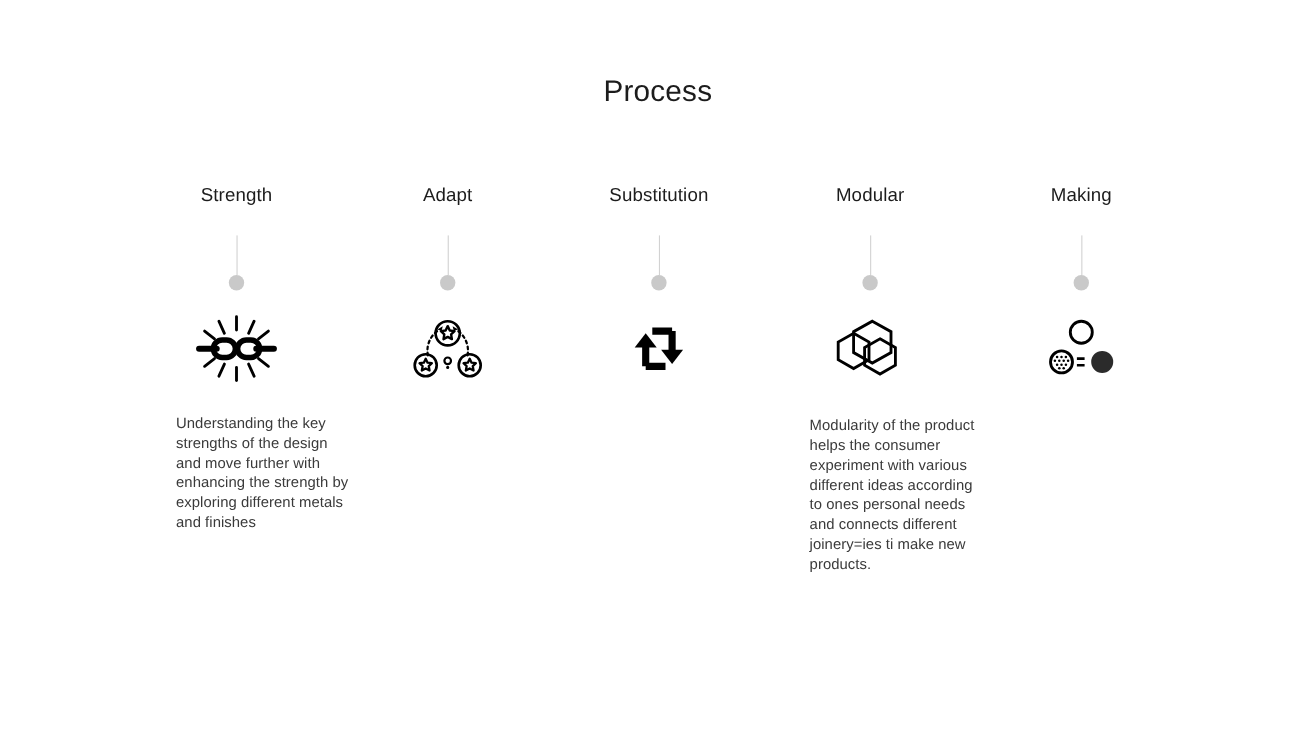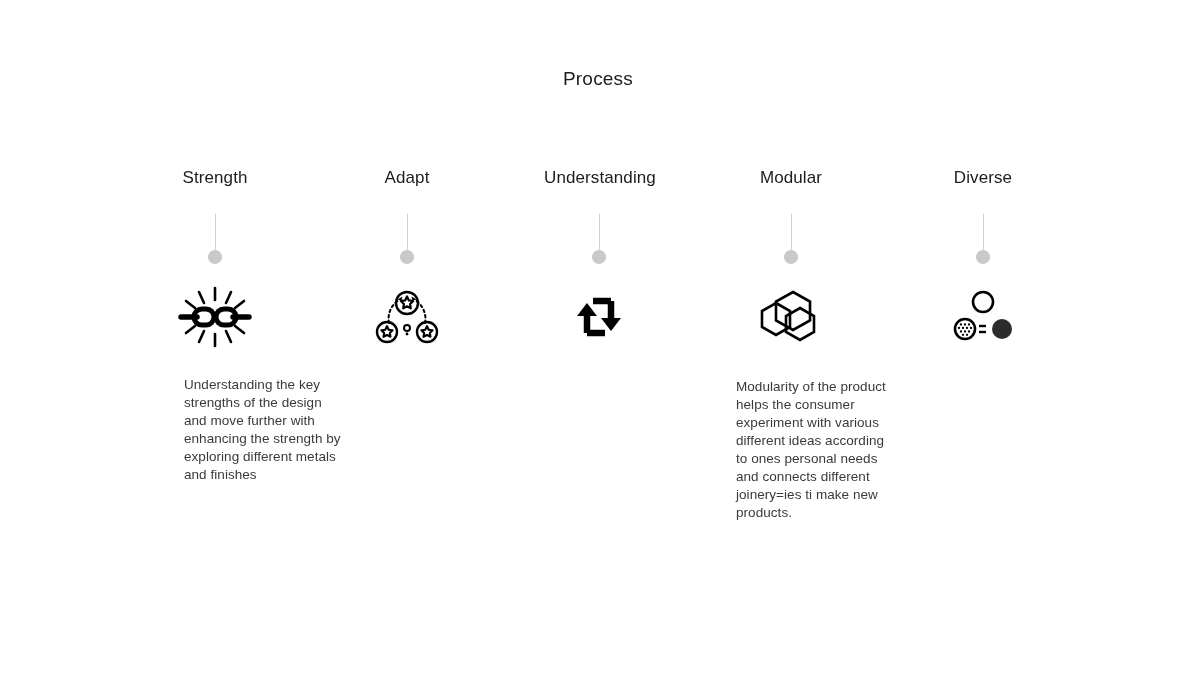--- a/index.html
+++ b/index.html
@@ -23,21 +23,21 @@
     background: #ffffff;
   }
 
   
   .slide-title {
     position: absolute;
     top: 68px;
     left: 0;
     width: 1196px;
     text-align: center;
-    font-size: 19px;
+    font-size: 27px;
     font-weight: 400;
     letter-spacing: 0.2px;
     color: #1c1c1c;
   }
 
   
   .columns {
     position: absolute;
     top: 168px;
     left: 160px;
@@ -107,21 +107,21 @@
   .col-body {
     margin-top: 26px;
     font-size: 13.5px;
     line-height: 18px;
     color: #3a3a3a;
     text-align: left;
     width: 160px;
     letter-spacing: 0.05px;
     white-space: pre-line;
   }
-  .col-1 .col-body, .col-2 .col-body { margin-top: 24px; margin-left: 24px; }
+  .col-1 .col-body, .col-2 .col-body { margin-top: 24px; }
   .col-3 .col-body, .col-4 .col-body, .col-5 .col-body { margin-top: 26px; }
 </style>
 </head>
 <body>
 
 <div class="slide">
 
   <div class="slide-title">Process</div>
 
   <div class="columns">
@@ -185,21 +185,21 @@
           <circle cx="52" cy="45" r="10" fill="none" stroke="#000000" stroke-width="2.4"></circle>
           <path d="M52 39.2 l1.7 3.5 l3.9 0.5 l-2.8 2.7 l0.7 3.9 l-3.5 -1.8 l-3.5 1.8 l0.7 -3.9 l-2.8 -2.7 l3.9 -0.5 z" fill="none" stroke="#000000" stroke-width="2.1" stroke-linejoin="round"></path>
 
           <circle cx="32" cy="41" r="3" fill="none" stroke="#000000" stroke-width="2"></circle>
           <circle cx="32" cy="47" r="1.4" fill="#000000"></circle>
         </svg>
       </div>
     </div>
 
     <div class="column col-3">
-      <div class="col-heading">Understanding</div>
+      <div class="col-heading">Substitution</div>
       <div class="connector">
         <div class="connector-line"></div>
         <div class="connector-dot"></div>
       </div>
       <div class="icon-wrap">
         <svg width="56" height="56" viewBox="0 0 56 56">
           <g fill="none" stroke="#000000" stroke-width="6.5" stroke-linecap="butt" stroke-linejoin="miter">
             <path d="M16 44 L16 25"></path>
             <path d="M16 44 L34 44"></path>
             <path d="M40 12 L40 31"></path>
@@ -226,21 +226,21 @@
             <polygon points="16,15 30,23 30,39 16,47 2,39 2,23"></polygon>
 
             <polygon points="40,20 54,28 54,44 40,52 26,44 26,28"></polygon>
           </g>
         </svg>
       </div>
       <div class="col-body">Modularity of the product helps the consumer experiment with various different ideas according to ones personal needs and connects different joinery=ies ti make new products.</div>
     </div>
 
     <div class="column col-5">
-      <div class="col-heading">Diverse</div>
+      <div class="col-heading">Making</div>
       <div class="connector">
         <div class="connector-line"></div>
         <div class="connector-dot"></div>
       </div>
       <div class="icon-wrap">
         <svg width="60" height="56" viewBox="0 0 60 56">
 
           <circle cx="30" cy="13" r="10" fill="none" stroke="#000000" stroke-width="2.6"></circle>
 
           <circle cx="12" cy="40" r="10" fill="none" stroke="#000000" stroke-width="2.6"></circle>

